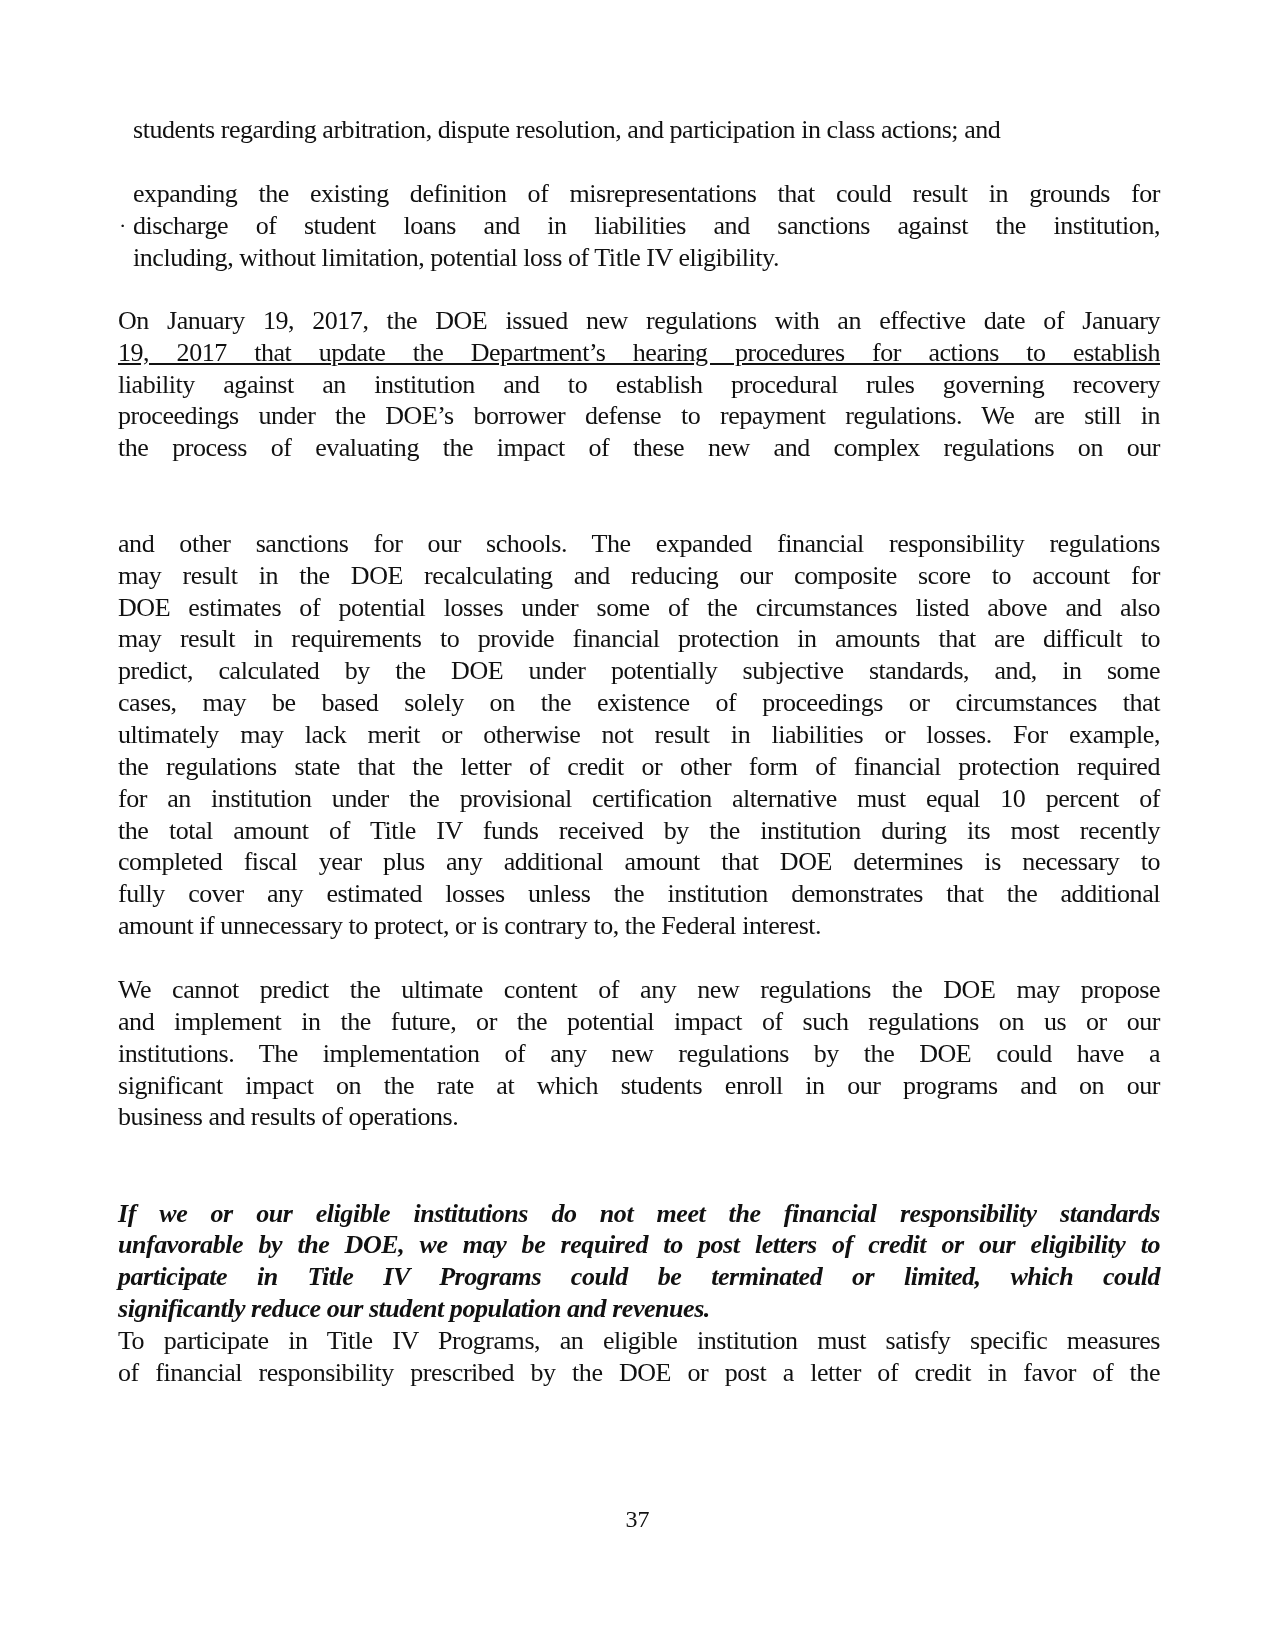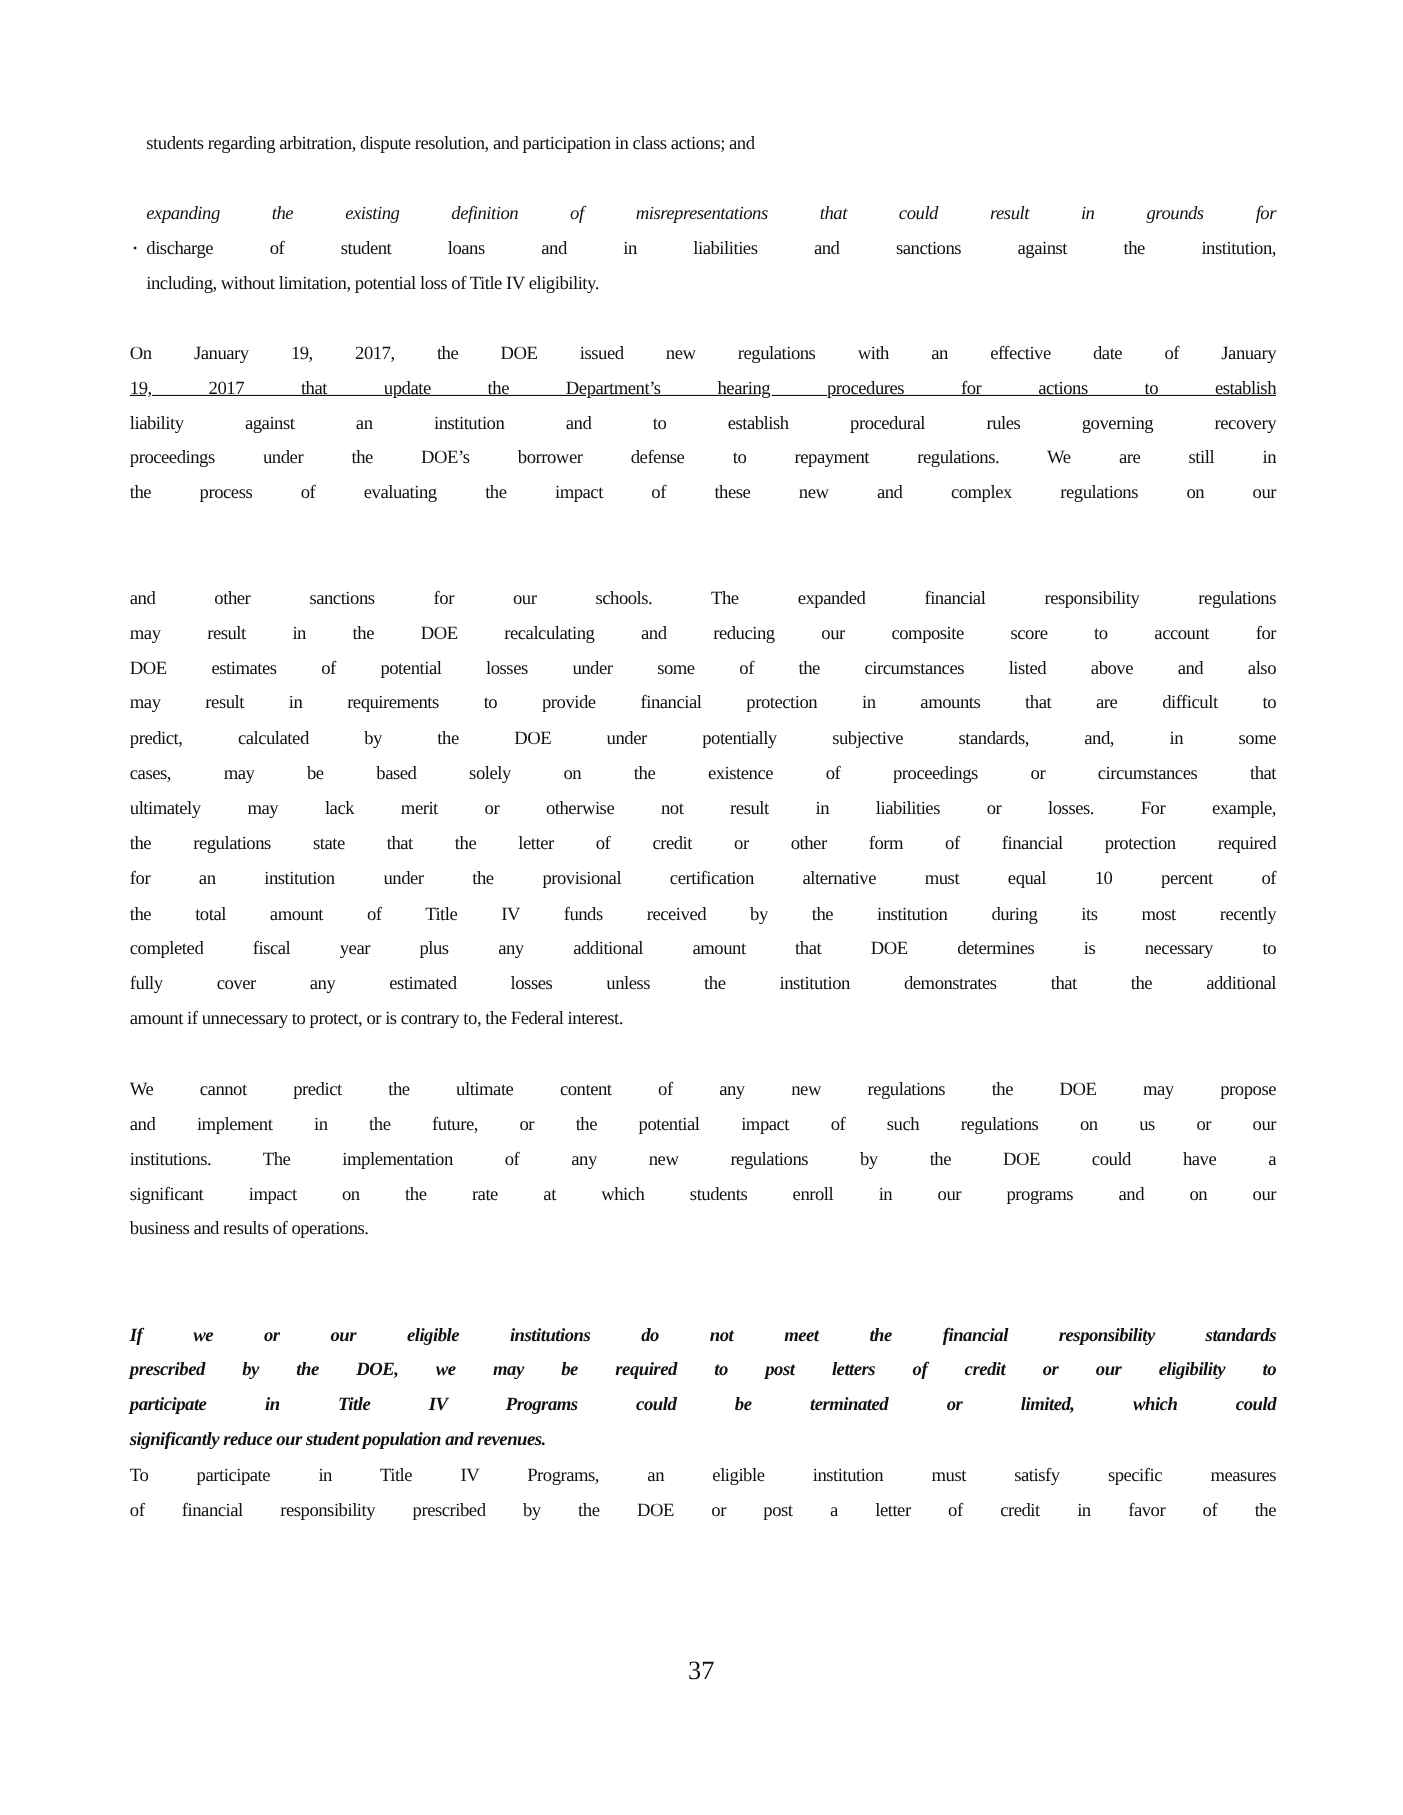--- a/index.html
+++ b/index.html
@@ -18,21 +18,21 @@
   .page {
     position: absolute;
     left: 0; top: 0;
     width: 1275px;
     height: 1650px;
   }
   .line {
     position: absolute;
     left: 118px;
     width: 1042px;
-    font-size: 17px;
+    font-size: 26px;
     line-height: 32px;
     white-space: nowrap;
     letter-spacing: -0.45px;
     word-spacing: 0px;
   }
   .line.justify {
     text-align: justify;
     text-align-last: justify;
   }
   .line.indent {
@@ -60,21 +60,21 @@
   }
 </style>
 </head>
 <body>
 
 <div class="page">
 
   <div class="line indent" style="top:114px;">students regarding arbitration, dispute resolution, and participation in class actions; and</div>
 
   <span class="bullet" style="top:210px;">·</span>
-  <div class="line indent justify" style="top:178px;font-style:italic;">expanding the existing definition of misrepresentations that could result in grounds for</div>
+  <div class="line indent justify" style="top:178px;">expanding the existing definition of misrepresentations that could result in grounds for</div>
   <div class="line indent justify" style="top:210px;">discharge of student loans and in liabilities and sanctions against the institution,</div>
   <div class="line indent" style="top:242px;">including, without limitation, potential loss of Title IV eligibility.</div>
 
   <div class="line justify" style="top:305px;">On January 19, 2017, the DOE issued new regulations with an effective date of January</div>
   <div class="line justify" style="top:337px;text-decoration:underline;">19, 2017 that update the Department’s hearing procedures for actions to establish</div>
   <div class="line justify" style="top:369px;">liability against an institution and to establish procedural rules governing recovery</div>
   <div class="line justify" style="top:400px;">proceedings under the DOE’s borrower defense to repayment regulations.  We are still in</div>
   <div class="line justify" style="top:432px;">the process of evaluating the impact of these new and complex regulations on our</div>
   <div class="line justify" style="top:528px;">and other sanctions for our schools.  The expanded financial responsibility regulations</div>
   <div class="line justify" style="top:560px;">may result in the DOE recalculating and reducing our composite score to account for</div>
@@ -90,21 +90,21 @@
   <div class="line justify" style="top:878px;">fully cover any estimated losses unless the institution demonstrates that the additional</div>
   <div class="line" style="top:910px;">amount if unnecessary to protect, or is contrary to, the Federal interest.</div>
 
   <div class="line justify" style="top:974px;">We cannot predict the ultimate content of any new regulations the DOE may propose</div>
   <div class="line justify" style="top:1006px;">and implement in the future, or the potential impact of such regulations on us or our</div>
   <div class="line justify" style="top:1038px;">institutions. The implementation of any new regulations by the DOE could have a</div>
   <div class="line justify" style="top:1070px;">significant impact on the rate at which students enroll in our programs and on our</div>
   <div class="line" style="top:1101px;">business and results of operations.</div>
 
   <div class="line justify heading" style="top:1198px;">If we or our eligible institutions do not meet the financial responsibility standards</div>
-  <div class="line justify heading" style="top:1229px;">prescribed by the DOE, we may be required to post letters of credit or our eligibility to</div>
+  <div class="line justify heading" style="top:1229px;">unfavorable by the DOE, we may be required to post letters of credit or our eligibility to</div>
   <div class="line justify heading" style="top:1261px;">participate in Title IV Programs could be terminated or limited, which could</div>
   <div class="line heading" style="top:1293px;">significantly reduce our student population and revenues.</div>
 
   <div class="line justify" style="top:1325px;">To participate in Title IV Programs, an eligible institution must satisfy specific measures</div>
   <div class="line justify" style="top:1357px;">of financial responsibility prescribed by the DOE or post a letter of credit in favor of the</div>
 
   <div class="page-number">37</div>
 </div>
 
 </body></html>

